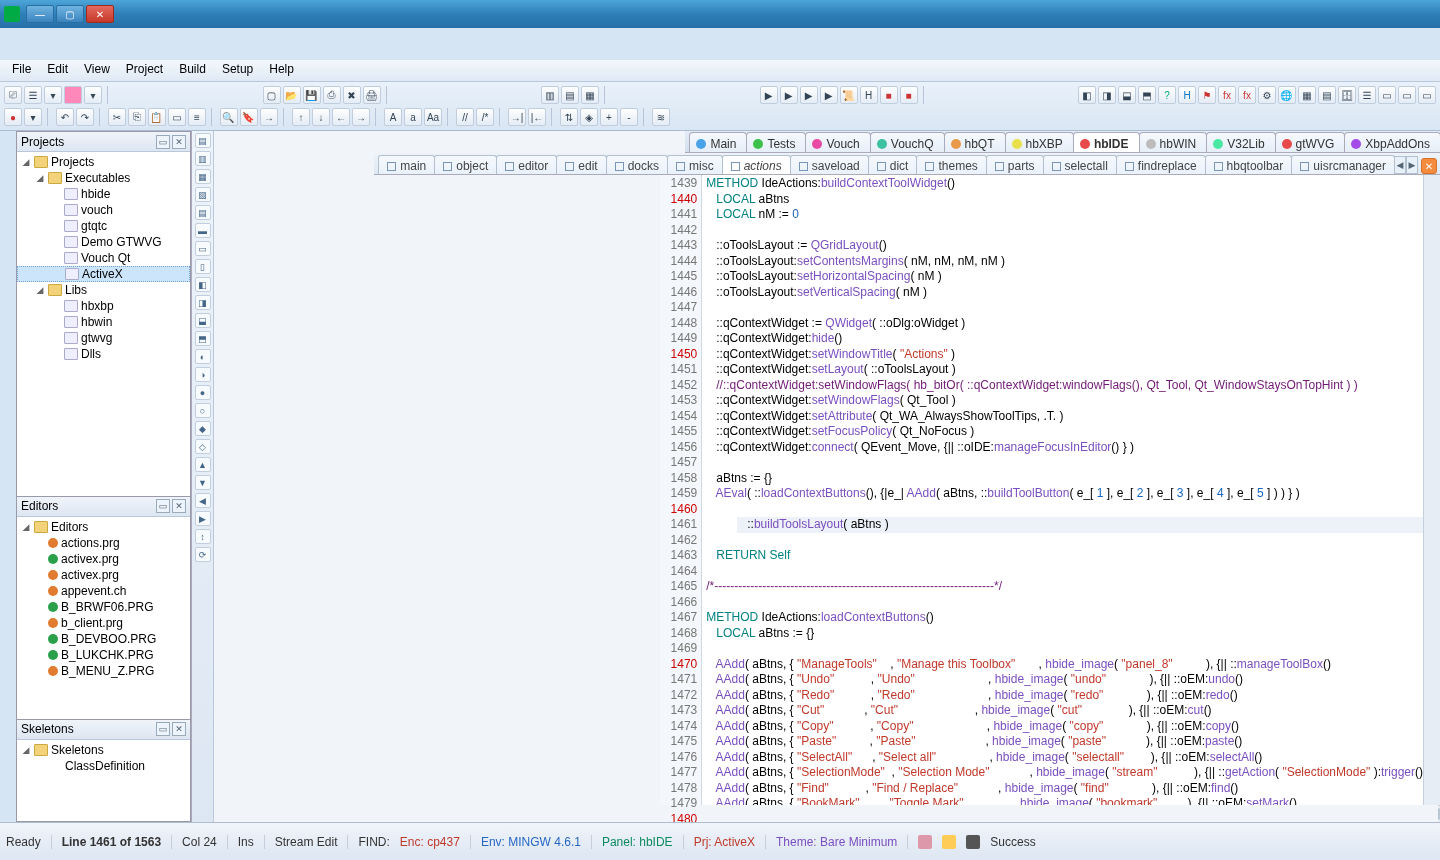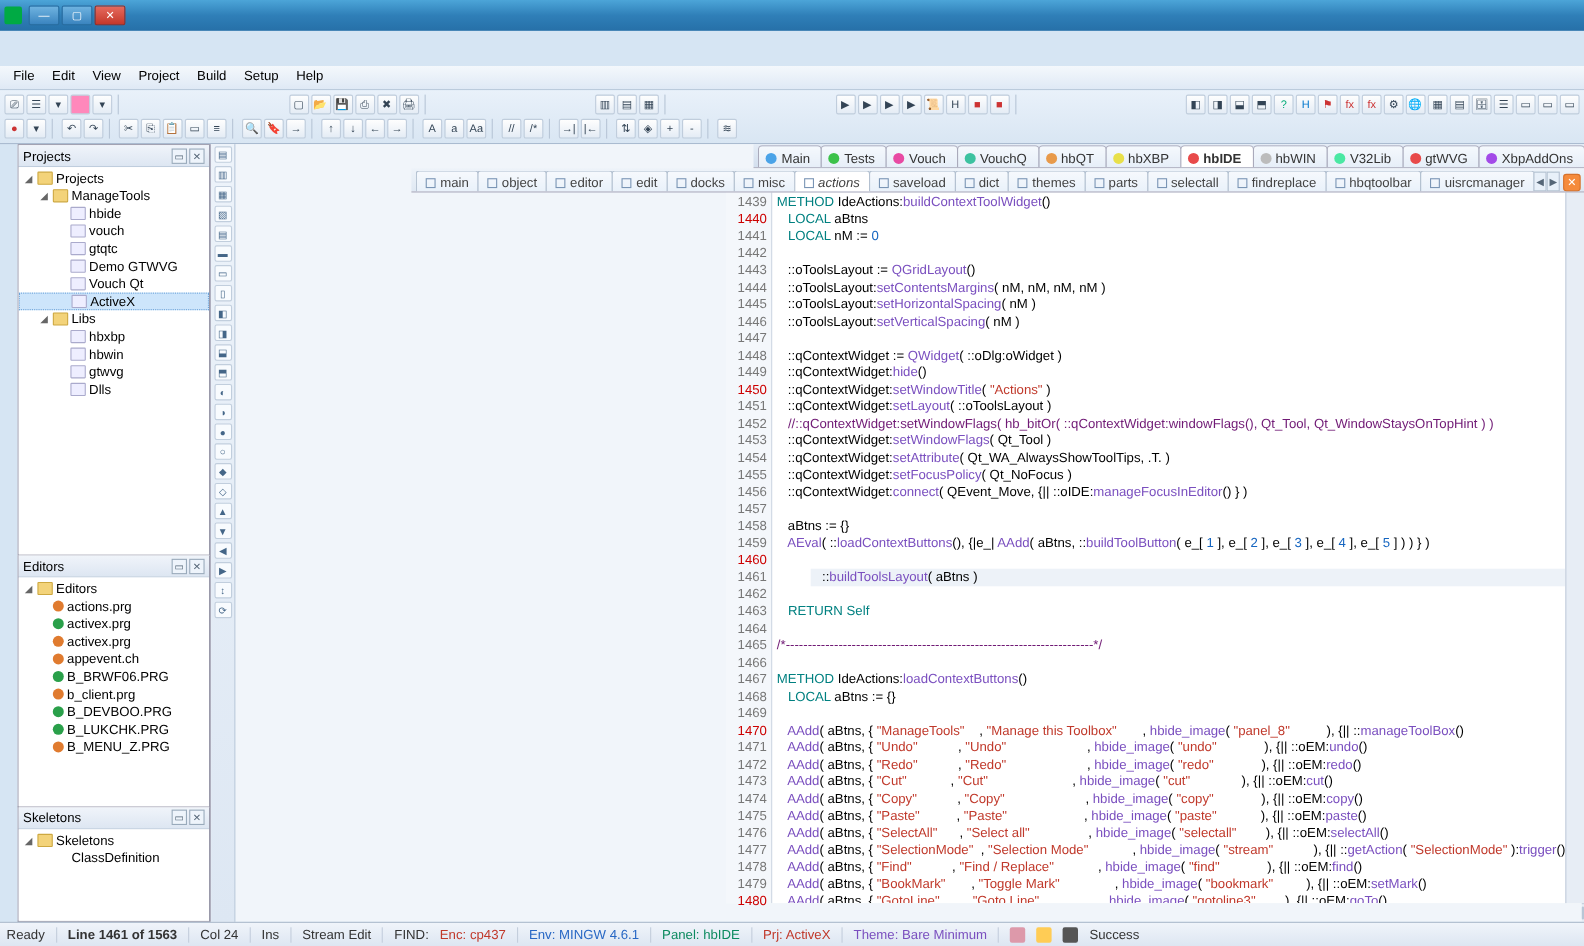--- a/index.html
+++ b/index.html
@@ -65,21 +65,21 @@
 .code .cline.cur { background:#edf2f8;margin-left:31px; }
 .kw { color:#008080; }
 .fn { color:#7a4fbf; }
 .str { color:#c0392b; }
 .num { color:#1565c0; }
 .cmt { color:#701a75; }
 .scroll-v { width:17px; background:#e7edf5; border-left:1px solid #c4cedc; }
 .scroll-h { height:17px; background:#e7edf5; border-top:1px solid #c4cedc; display:flex; align-items:center; }
 .scroll-h .thumb { width:60%; height:12px; background:linear-gradient(#f3f7fb,#dbe4ef); border:1px solid #b8c6d6; border-radius:2px; margin-left:2%; }
 
-.statusbar { height: 22px; background: linear-gradient(#f0f4fa,#dde6f2); border-top:1px solid #b0bdce; display:flex; align-items:center; padding:0 6px; gap:10px; font-size:11.5px; color:#333; }
+.statusbar { height: 38px; background: linear-gradient(#f0f4fa,#dde6f2); border-top:1px solid #b0bdce; display:flex; align-items:center; padding:0 6px; gap:10px; font-size:11.5px; color:#333; }
 .statusbar .seg { border-right:1px solid #c4cedc; padding-right:10px; }
 .statusbar .enc { color:#c0392b; }
 .statusbar .env { color:#2767c4; }
 .statusbar .panel { color:#0c8a5f; }
 .statusbar .prj { color:#c0392b; }
 .statusbar .theme { color:#7a4fbf; }
 .statusbar .sicon { width:14px; height:14px; display:inline-block; border-radius:2px; }
 </style>
 </head>
 <body>
@@ -209,21 +209,21 @@
       </div>
       <div class="tree" id="projects-tree">
           <div class="tree-node ">
             <span class="arrow">◢</span>
             <span class="tree-icon folder"></span>
             <span>Projects</span>
           </div>
           <div class="tree-node d1">
             <span class="arrow">◢</span>
             <span class="tree-icon folder"></span>
-            <span>ManageTools</span>
+            <span>Executables</span>
           </div>
           <div class="tree-node d2">
             <span class="arrow"></span>
             <span class="tree-icon file"></span>
             <span>hbide</span>
           </div>
           <div class="tree-node d2">
             <span class="arrow"></span>
             <span class="tree-icon file"></span>
             <span>vouch</span>

